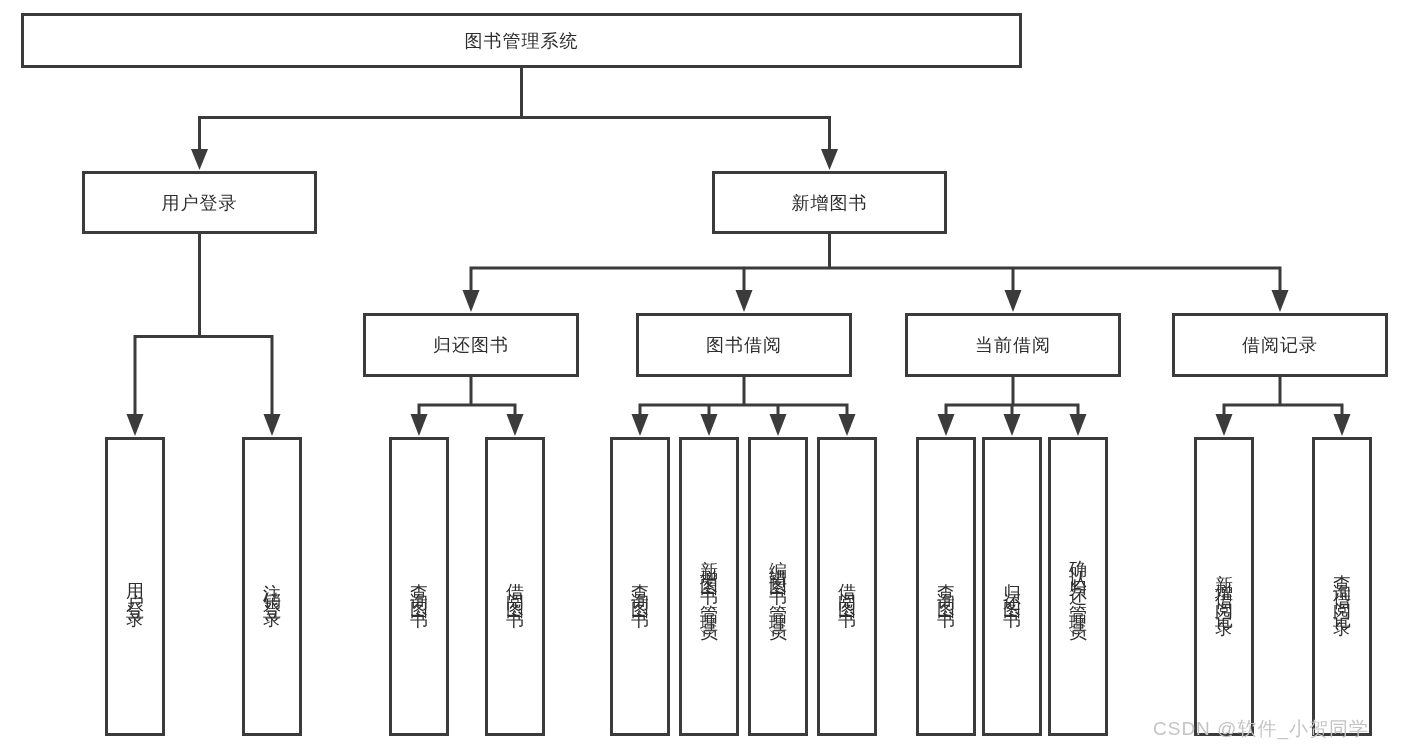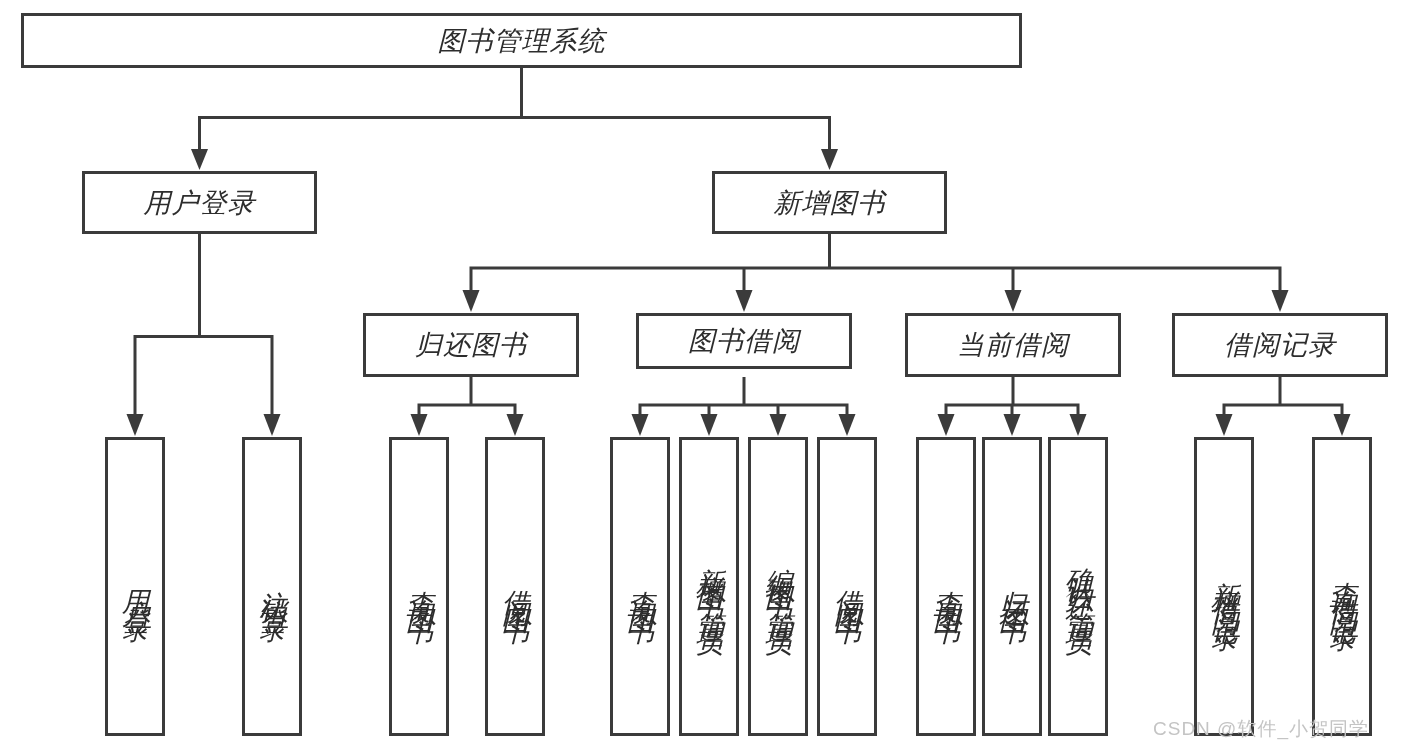--- a/index.html
+++ b/index.html
@@ -29,24 +29,23 @@
     position: absolute;
     box-sizing: border-box;
     border: 3px solid #3b3b3b;
     background: #ffffff;
     display: flex;
     align-items: center;
     justify-content: center;
     color: #2d2d2d;
   }
   .node .lbl {
-    font-size: 27px;
+    font-size: 18px;
     letter-spacing: 1px;
     white-space: nowrap;
-    font-style: italic;
   }
   .node.v .lbl {
     writing-mode: vertical-rl;
     text-orientation: mixed;
     letter-spacing: 9px;
     line-height: 1;
     white-space: normal;
   }
   .watermark {
     position: absolute;
@@ -129,21 +128,21 @@
   <div class="node h" style="left:82px;top:171px;width:235px;height:63px;">
     <span class="lbl">用户登录</span>
   </div>
   <div class="node h" style="left:712px;top:171px;width:235px;height:63px;">
     <span class="lbl">新增图书</span>
   </div>
 
   <div class="node h" style="left:363px;top:313px;width:216px;height:64px;">
     <span class="lbl">归还图书</span>
   </div>
-  <div class="node h" style="left:636px;top:313px;width:216px;height:56px;">
+  <div class="node h" style="left:636px;top:313px;width:216px;height:64px;">
     <span class="lbl">图书借阅</span>
   </div>
   <div class="node h" style="left:905px;top:313px;width:216px;height:64px;">
     <span class="lbl">当前借阅</span>
   </div>
   <div class="node h" style="left:1172px;top:313px;width:216px;height:64px;">
     <span class="lbl">借阅记录</span>
   </div>
 
   <div class="node v" style="left:105px;top:437px;width:60px;height:299px;">

